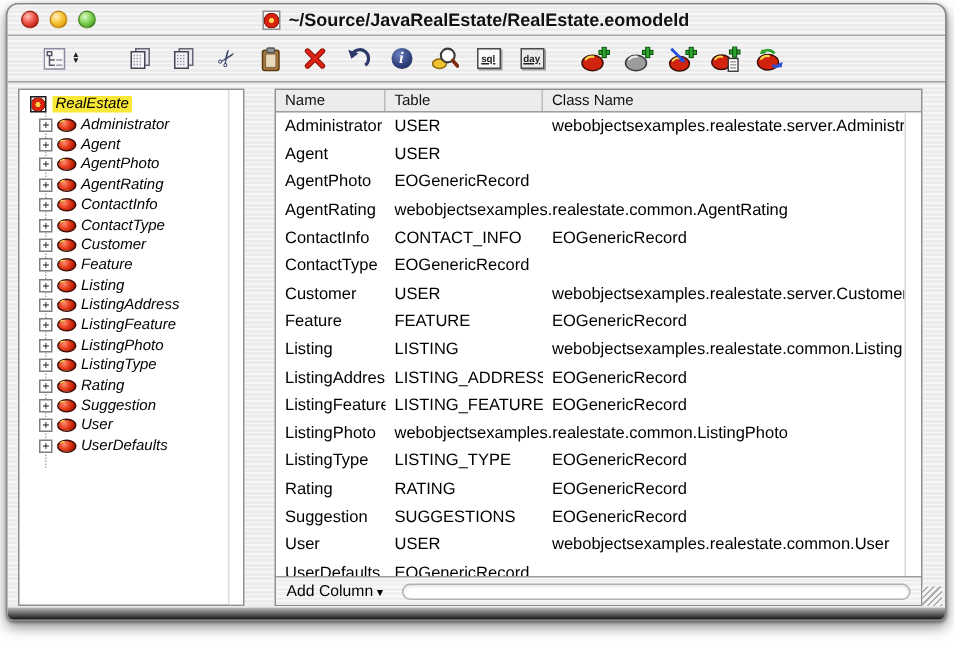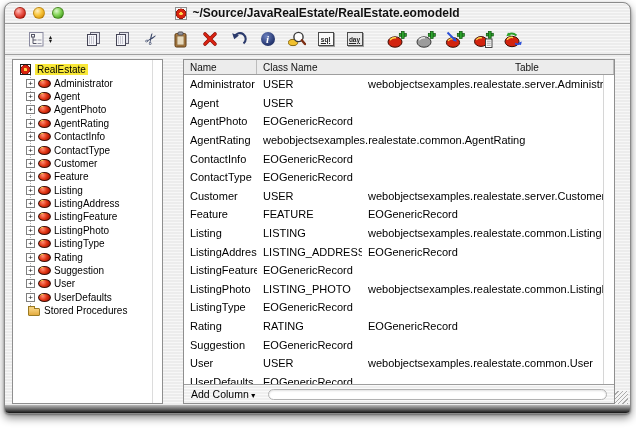--- a/index.html
+++ b/index.html
@@ -42,21 +42,21 @@
   .box-icon{width:16px;height:14px;background:#fafafa;border:1px solid #4a4a4a;box-shadow:1px 1px 0 #9f9f9f;
     display:flex;align-items:center;justify-content:center;font-size:6.5px;font-weight:bold;color:#222;text-decoration:underline;}
   .box-icon.day{background:#e9e9e9;}
 
   
   .content{position:absolute;left:0;right:0;top:55px;bottom:9px;}
   .sidebar{position:absolute;left:7px;top:1px;width:151px;bottom:0;background:#fff;border:1px solid #8f8f8f;overflow:hidden;}
   .sidebar .gutter{position:absolute;right:0;top:0;bottom:0;width:10px;border-left:1px solid #dcdcdc;background:#fff;}
   .splitter{position:absolute;left:158px;width:20px;top:1px;bottom:0;}
 
-  .tree{position:relative;padding-top:3px;font-size:10px;color:#000;}
+  .tree{position:relative;padding-top:3px;font-size:10px;color:#000;font-style:italic;}
   .tree::before{content:"";position:absolute;left:17px;top:15px;height:237px;border-left:1px dotted #aaa;}
   .tree-row{display:flex;align-items:center;height:13.4px;position:relative;white-space:nowrap;}
   .tree-row.root{padding-left:7px;}
   .tree-row.child{padding-left:13px;}
   .tree-row.child::before{content:"";position:absolute;left:18px;width:4px;border-top:1px dotted #aaa;}
   .plusbox{width:9px;height:9px;flex:none;border:1px solid #7e7e7e;background:#fff;margin-right:3px;
     position:relative;z-index:1;font-size:8px;line-height:7px;text-align:center;color:#111;}
   .plusbox::before{content:"+";}
   .tomato{width:13px;height:9px;flex:none;margin-right:3px;border-radius:50%;position:relative;
     background:radial-gradient(circle at 35% 30%, #ff8d75 0%, #e23816 45%, #b11505 80%, #7d0e02);
@@ -326,35 +326,31 @@
         <div class="tree-row child">
             <span class="plusbox"></span>
             <span class="tomato"></span>
             <span>User</span>
           </div>
         <div class="tree-row child">
             <span class="plusbox"></span>
             <span class="tomato"></span>
             <span>UserDefaults</span>
           </div>
-        <div class="tree-row child">
-            <span class="folder-icon"></span>
-            <span>Stored Procedures</span>
-          </div>
       </div>
       <div class="gutter"></div>
     </div>
 
     <div class="splitter"></div>
 
     <div class="tablepane">
       <div class="thead">
         <span class="hc name">Name</span>
+        <span class="hc tbl">Table</span>
         <span class="hc cls">Class Name</span>
-        <span class="hc tbl">Table</span>
       </div>
       <div class="tbody">
         <div class="trow">
             <span class="c name">Administrator</span>
             <span class="c tbl">USER</span>
             <span class="c cls">webobjectsexamples.realestate.server.Administrator</span>
           </div>
         <div class="trow">
             <span class="c name">Agent</span>
             <span class="c tbl">USER</span>
@@ -362,20 +358,21 @@
         <div class="trow">
             <span class="c name">AgentPhoto</span>
             <span class="c cls">EOGenericRecord</span>
           </div>
         <div class="trow">
             <span class="c name">AgentRating</span>
             <span class="c cls">webobjectsexamples.realestate.common.AgentRating</span>
           </div>
         <div class="trow">
             <span class="c name">ContactInfo</span>
+            <span class="c tbl">CONTACT_INFO</span>
             <span class="c cls">EOGenericRecord</span>
           </div>
         <div class="trow">
             <span class="c name">ContactType</span>
             <span class="c cls">EOGenericRecord</span>
           </div>
         <div class="trow">
             <span class="c name">Customer</span>
             <span class="c tbl">USER</span>
             <span class="c cls">webobjectsexamples.realestate.server.Customer</span>
@@ -390,38 +387,40 @@
             <span class="c tbl">LISTING</span>
             <span class="c cls">webobjectsexamples.realestate.common.Listing</span>
           </div>
         <div class="trow">
             <span class="c name">ListingAddress</span>
             <span class="c tbl">LISTING_ADDRESS</span>
             <span class="c cls">EOGenericRecord</span>
           </div>
         <div class="trow">
             <span class="c name">ListingFeature</span>
+            <span class="c tbl">LISTING_FEATURE</span>
             <span class="c cls">EOGenericRecord</span>
           </div>
         <div class="trow">
             <span class="c name">ListingPhoto</span>
-            <span class="c tbl">LISTING_PHOTO</span>
             <span class="c cls">webobjectsexamples.realestate.common.ListingPhoto</span>
           </div>
         <div class="trow">
             <span class="c name">ListingType</span>
+            <span class="c tbl">LISTING_TYPE</span>
             <span class="c cls">EOGenericRecord</span>
           </div>
         <div class="trow">
             <span class="c name">Rating</span>
             <span class="c tbl">RATING</span>
             <span class="c cls">EOGenericRecord</span>
           </div>
         <div class="trow">
             <span class="c name">Suggestion</span>
+            <span class="c tbl">SUGGESTIONS</span>
             <span class="c cls">EOGenericRecord</span>
           </div>
         <div class="trow">
             <span class="c name">User</span>
             <span class="c tbl">USER</span>
             <span class="c cls">webobjectsexamples.realestate.common.User</span>
           </div>
         <div class="trow">
             <span class="c name">UserDefaults</span>
             <span class="c cls">EOGenericRecord</span>

